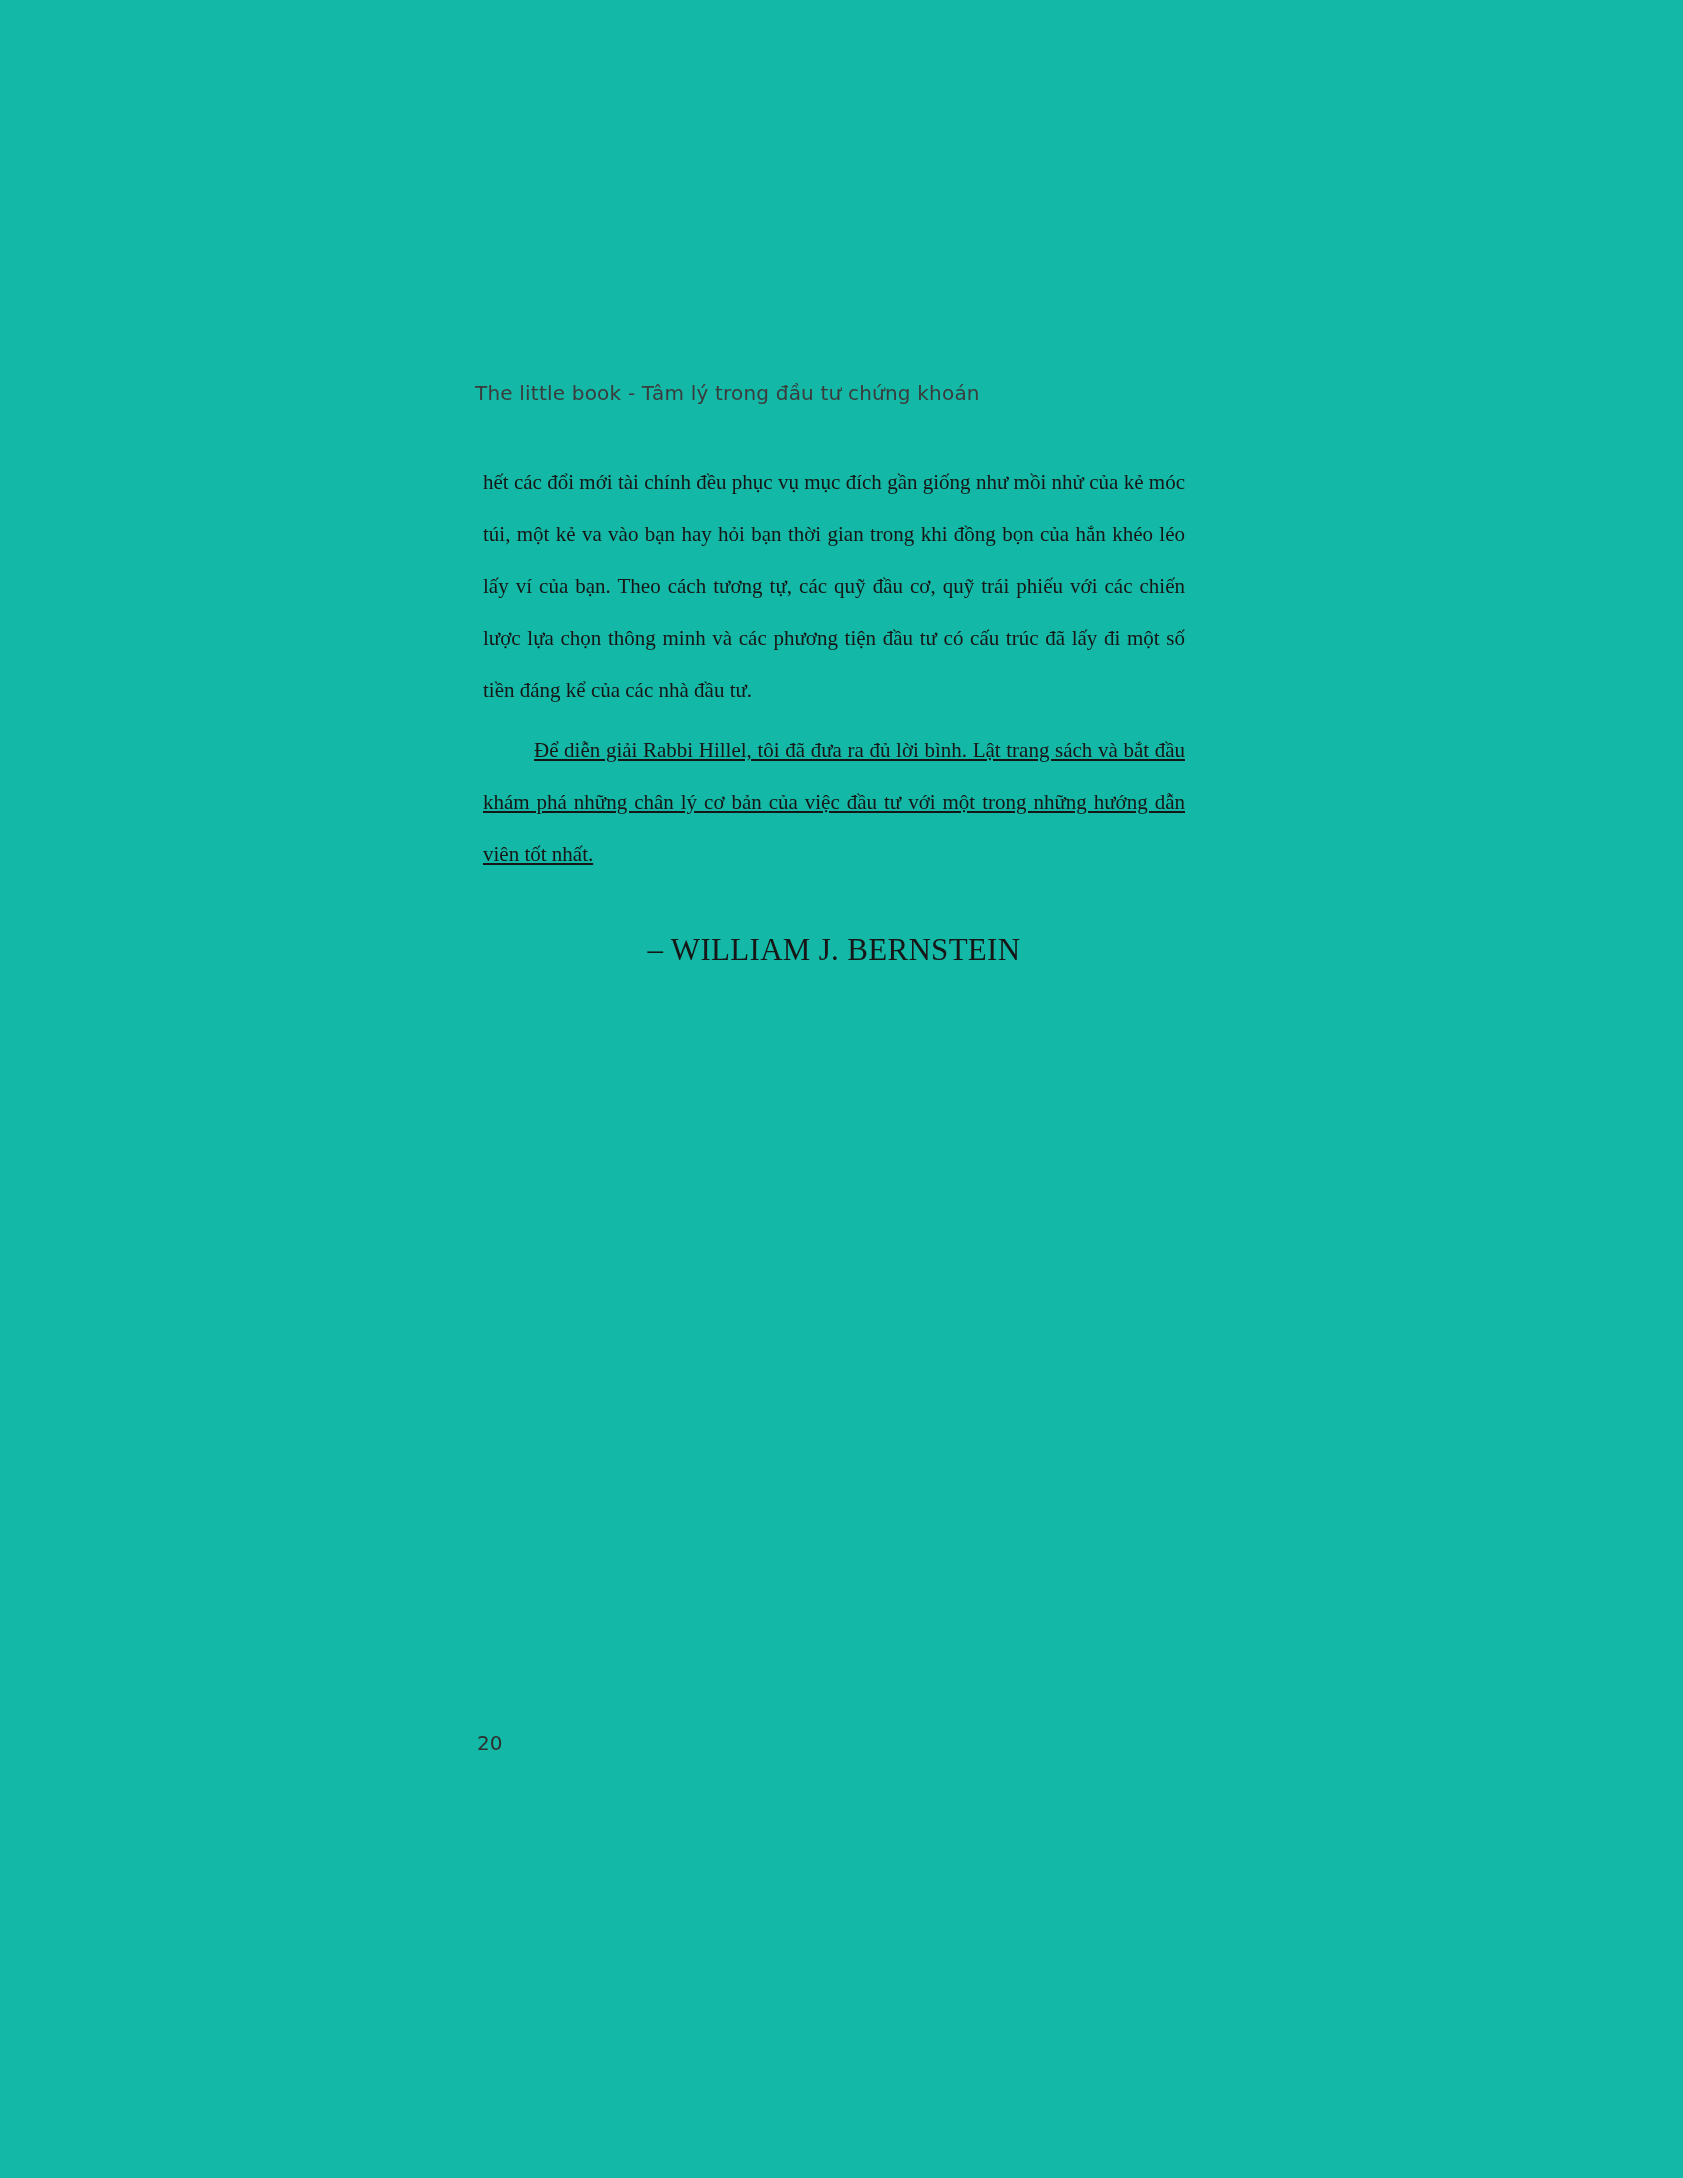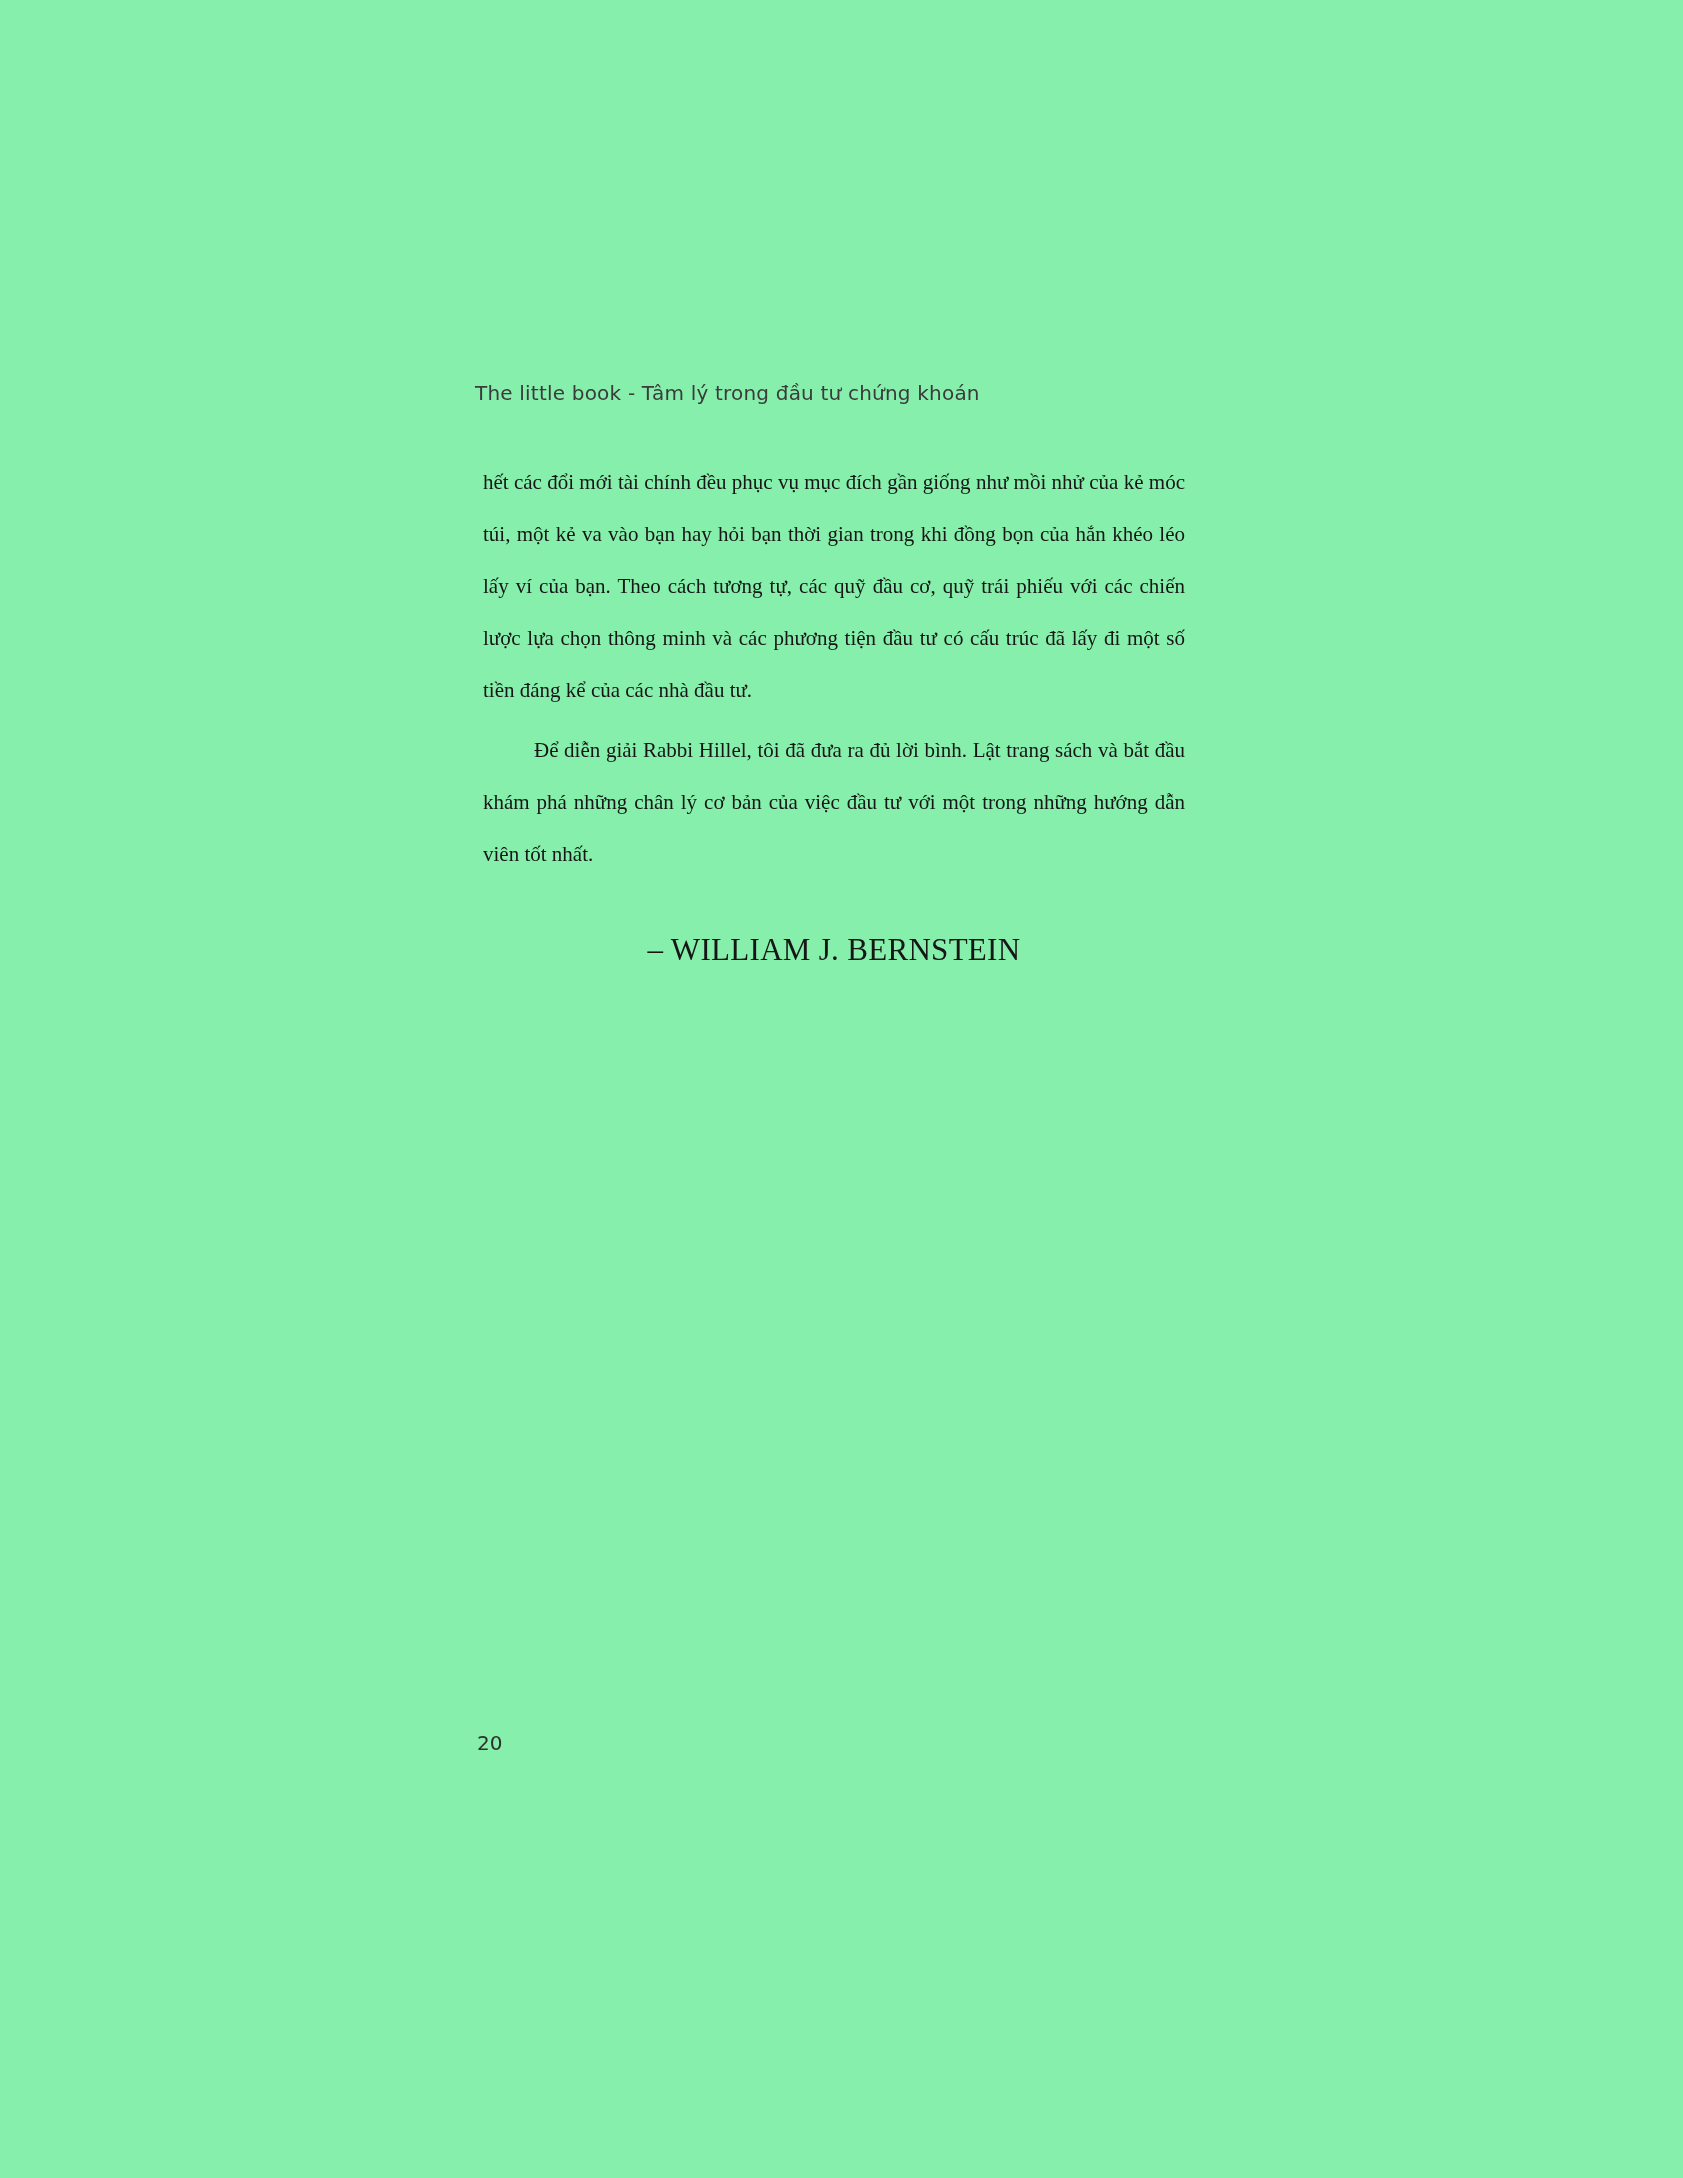--- a/index.html
+++ b/index.html
@@ -12,21 +12,21 @@
     height: 2178px;
     position: relative;
     font-family: "Liberation Serif", serif;
     color: #1a1a1a;
     overflow: hidden;
   }
 
   .page {
     position: absolute;
     inset: 0;
-    background: #86efac;
+    background: #14b8a6;
   }
 
   
   .content {
     position: absolute;
     left: 475px;
     top: 381px;
     width: 718px;
   }
 
@@ -43,20 +43,21 @@
     font-size: 21px;
     line-height: 52px;
     text-align: justify;
     text-justify: inter-word;
     color: #161616;
     margin: 8px;
   }
 
   .body-text + .body-text {
     margin-top: 0;
+    text-decoration: underline;
   }
 
   .indent {
     text-indent: 51px;
   }
 
   .attribution {
     margin-top: 46px;
     font-size: 31px;
     line-height: 48px;

